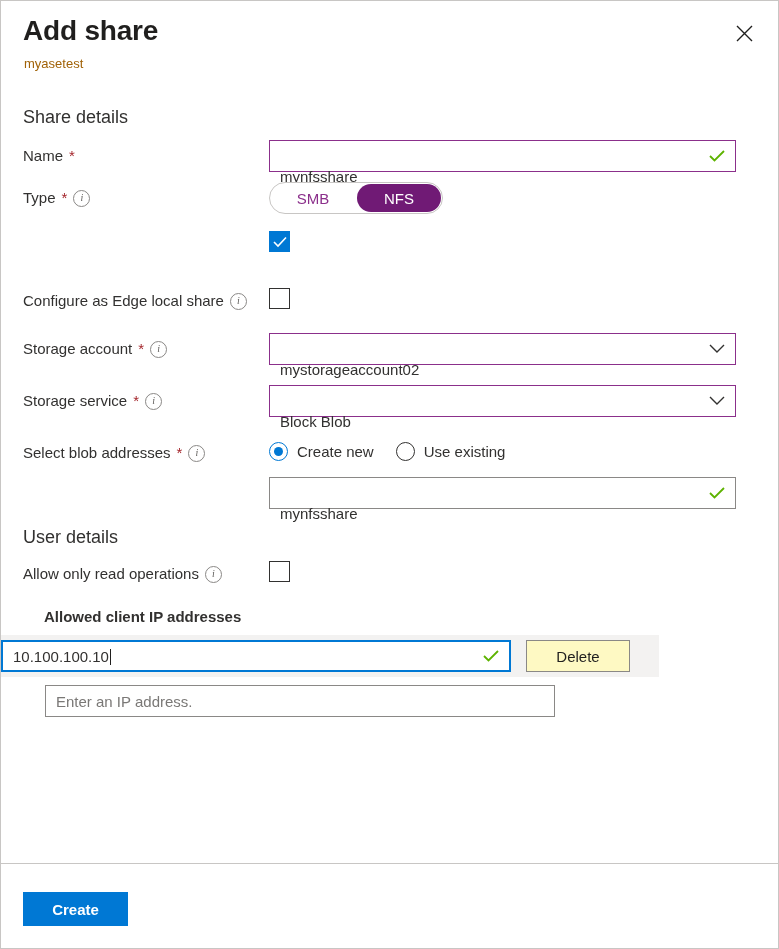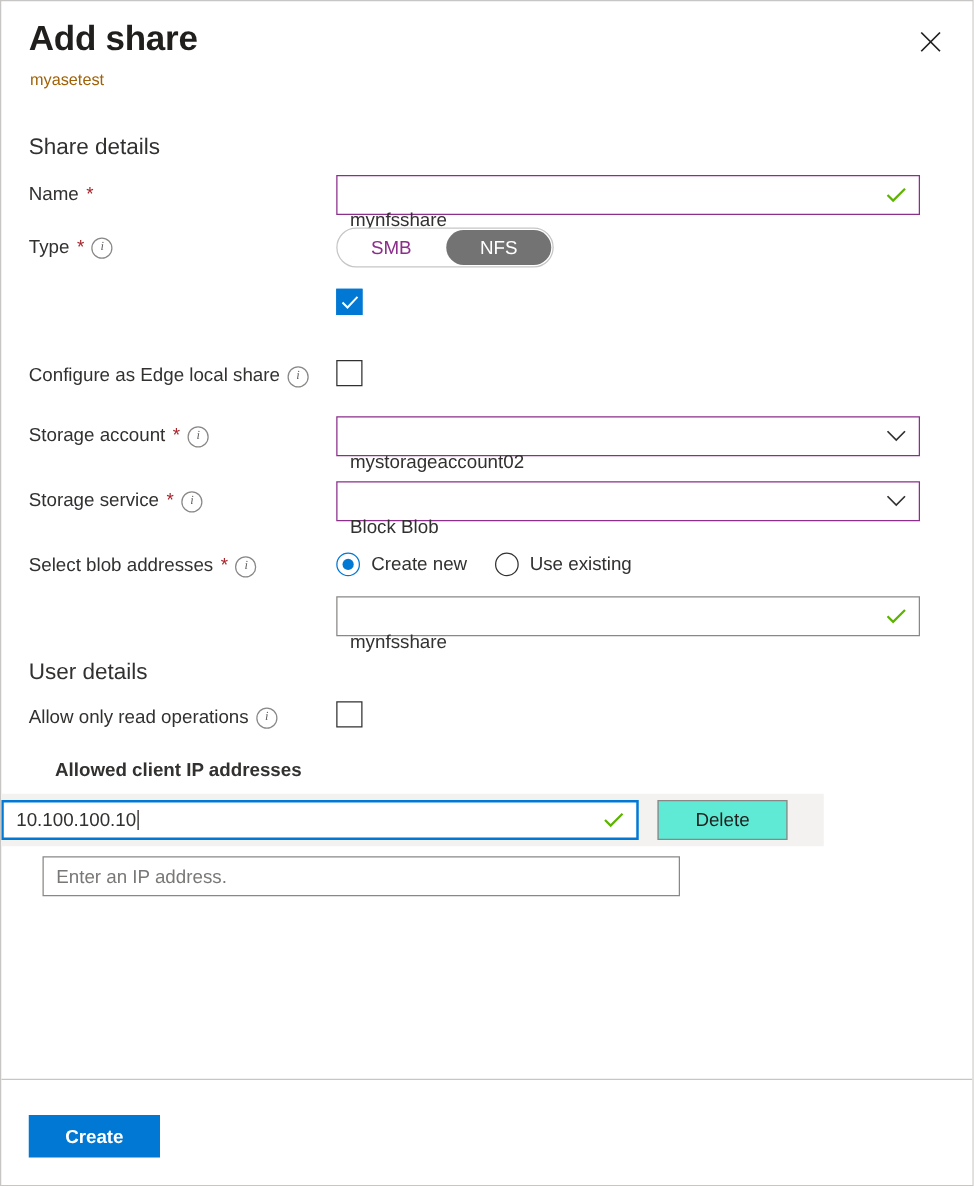--- a/index.html
+++ b/index.html
@@ -166,21 +166,21 @@
     display: flex;
     align-items: center;
     justify-content: center;
     font-size: 15px;
     color: #8b2f8b;
     cursor: pointer;
     margin: 1px;
     box-sizing: border-box;
   }
   .seg.active {
-    background: #737373;
+    background: #701a75;
     color: #ffffff;
   }
 
   
   .checkbox {
     width: 21px;
     height: 21px;
     box-sizing: border-box;
     border: 1px solid #323130;
     background: #ffffff;
@@ -270,29 +270,29 @@
     height: 16px;
     background: #201f1e;
     vertical-align: -3px;
     margin-left: 1px;
   }
   .delete-btn {
     margin-left: 15px;
     width: 104px;
     height: 32px;
     border: 1px solid #8a8886;
-    background: #5eead4;
+    background: #fef9c3;
     font-size: 15px;
     color: #201f1e;
     font-family: "Liberation Sans", sans-serif;
     cursor: pointer;
     padding: 0;
   }
   .ip-row-empty {
-    padding-left: 33px;
+    padding-left: 44px;
     margin-top: 8px;
     border-radius: 11px;
   }
   .ip-empty-input {
     width: 510px;
     height: 32px;
     box-sizing: border-box;
     border: 1px solid #8a8886;
     background: #ffffff;
     display: flex;

